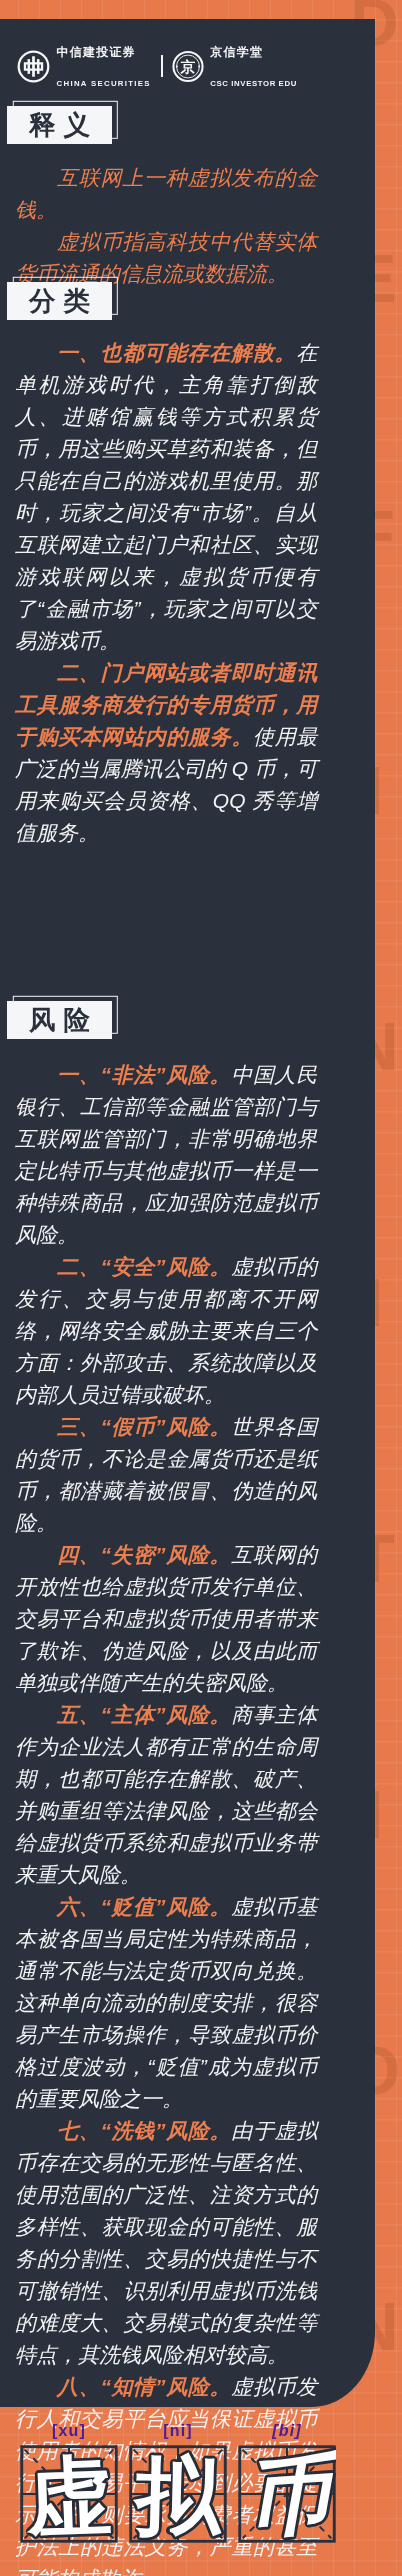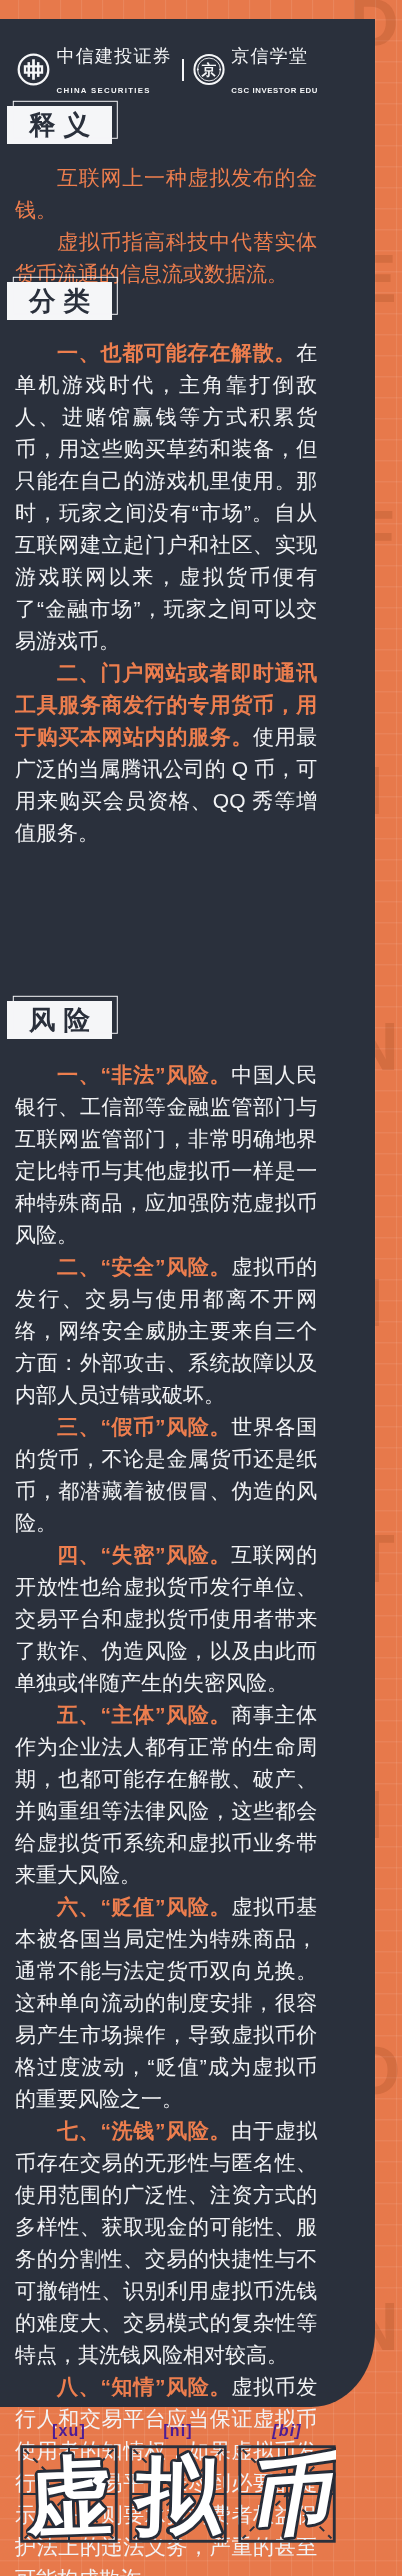--- a/index.html
+++ b/index.html
@@ -16,34 +16,34 @@
     writing-mode:vertical-rl;text-orientation:upright;
     font-size:68px;font-weight:800;line-height:58px;letter-spacing:180px;
     color:rgba(110,40,8,.15);white-space:nowrap;}
   
   .panel{position:absolute;left:0;top:19px;width:375px;height:2388px;z-index:1;
     background:#2A303C;border-radius:0 0 63px 0 / 0 0 75px 0;}
   
   .brand{position:absolute;top:25px;left:17.3px;display:flex;align-items:center;}
   .brand svg{display:block;flex:0 0 auto;}
   .btext{margin-left:6.3px;color:#F5F6F8;}
-  .btext .cn{font-size:18px;font-weight:400;letter-spacing:1.2px;white-space:nowrap;}
+  .btext .cn{font-size:12px;font-weight:700;letter-spacing:1.2px;white-space:nowrap;}
   .btext .en{font-size:7.8px;font-weight:700;letter-spacing:1.3px;margin-top:18px;white-space:nowrap;}
   .btext.b2 .en{letter-spacing:0.6px;}
   .divider{width:1.7px;height:22px;background:#F5F6F8;margin:0 9.2px 0 10.4px;}
   
   .hbox{position:absolute;left:7px;width:105px;height:38px;background:#F5F6F8;
         display:flex;align-items:center;justify-content:center;z-index:2;}
   .hbox::before{content:"";position:absolute;inset:0;border:1.7px solid #F5F6F8;
         transform:translate(5.8px,-5.2px);z-index:-1;}
   .hbox .t{font-size:26.5px;font-weight:900;color:#2A303C;letter-spacing:8px;padding-left:8px;}
   .hbox.def{top:87px;} .hbox.cls{top:263px;} .hbox.risk{top:982px;}
   
   .content{position:absolute;left:0;width:330px;padding:0 12.7px 0 15px;box-sizing:border-box;
-    font-size:21px;line-height:32px;color:#F2F3F5;text-align:justify;}
+    font-size:21px;line-height:32px;color:#F2F3F5;text-align:justify;font-style:italic;}
   .content p{margin:0;text-indent:2em;}
   .content .lead{color:#ED7E4E;font-weight:800;}
   .def-content{top:143px;color:#ED7E4E;}
   .cls-content{top:318px;}
   .risk-content{top:1040px;}
   
   .charcol{position:absolute;top:2422px;width:98px;text-align:center;z-index:2;}
   .charcol.c1{left:20px;} .charcol.c2{left:129px;} .charcol.c3{left:238px;font-style:italic;}
   .pinyin{font-size:16px;font-weight:700;color:#4c1d95;letter-spacing:1.2px;margin-bottom:4.6px;}
   svg.tian{width:98px;height:98px;display:block;}

